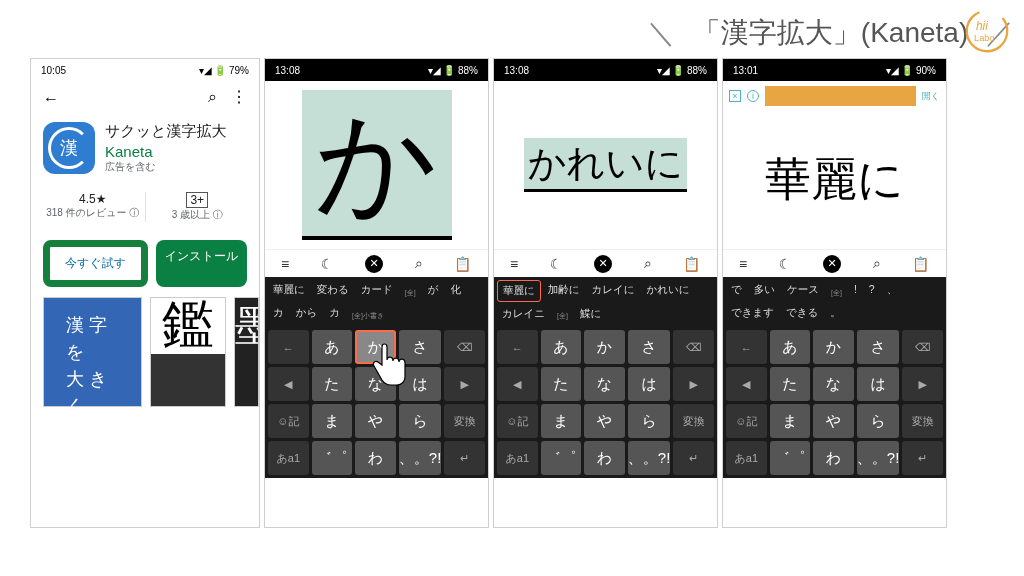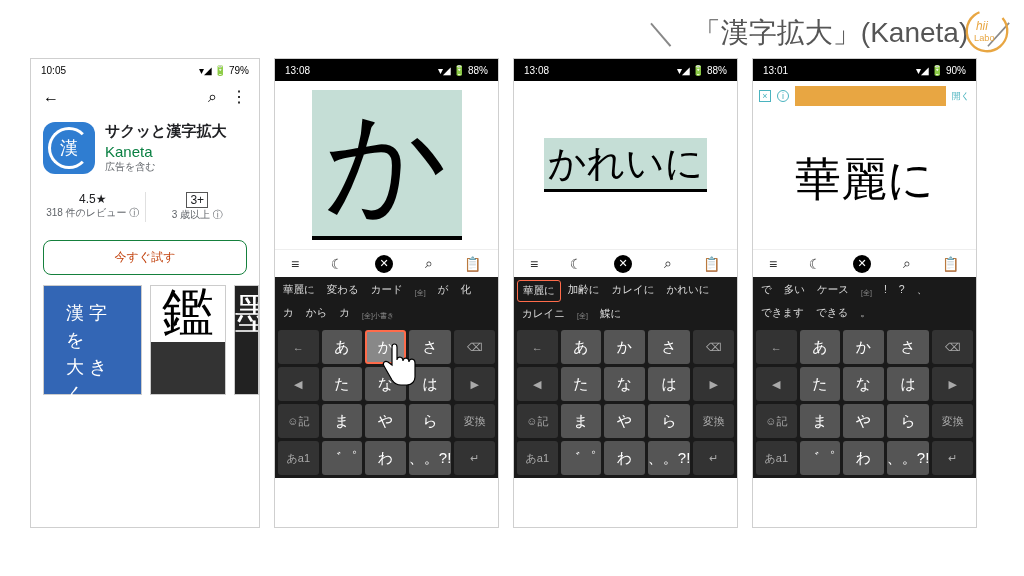--- a/index.html
+++ b/index.html
@@ -1,42 +1,42 @@
 <!DOCTYPE html>
 <html><head>
 <meta charset="utf-8">
 <style>
 *{margin:0;padding:0;box-sizing:border-box;font-family:"Hiragino Sans","Yu Gothic",sans-serif}
 body{width:1024px;height:576px;background:#fff;position:relative}
 .title-bar{text-align:right;padding:14px 0 6px;font-size:28px;color:#555}
 .title-bar .slash{color:#888;font-weight:300;display:inline-block;margin:0 10px}
 .logo{position:absolute;top:8px;right:14px;width:46px;height:46px}
 .logo svg{width:100%;height:100%}
-.panels{display:flex;gap:14px;padding:0 30px;align-items:flex-start}
+.panels{display:flex;gap:4px;padding:0 30px;align-items:flex-start}
 .phone{background:#fff;border:1.5px solid #cfcfcf;width:225px;height:470px;overflow:hidden;position:relative}
 .phone.store{width:230px;height:470px}
 .status{height:22px;display:flex;justify-content:space-between;align-items:center;padding:0 10px;font-size:10px;color:#000;background:#fff}
 .status.dark{background:#000;color:#fff}
 .status .right{display:flex;align-items:center;gap:2px}
 .store-top{display:flex;align-items:center;padding:6px 12px;gap:14px}
 .store-top .spacer{flex:1}
 .store-hdr{display:flex;padding:10px 12px;gap:10px}
 .app-icon{width:52px;height:52px;background:#2f7dd1;border-radius:12px;display:flex;align-items:center;justify-content:center;color:#fff;font-size:28px;position:relative}
 .app-icon::before{content:"";position:absolute;width:36px;height:36px;border:3px solid #fff;border-radius:50%;border-right-color:transparent}
 .app-icon span{position:relative;font-size:18px}
-.app-title{font-size:15px;font-weight:700;color:#202124}
+.app-title{font-size:15px;font-weight:400;color:#202124}
 .app-dev{color:#0b8043;font-size:15px;margin-top:2px}
 .app-ads{font-size:10px;color:#5f6368}
 .stats{display:flex;padding:8px 10px;text-align:center;font-size:10px;color:#5f6368}
 .stats>div{flex:1;border-right:1px solid #e0e0e0;padding:0 4px}
 .stats>div:last-child{border:0}
 .stats .big{font-size:12px;color:#202124}
 .btns{display:flex;gap:8px;padding:10px 12px}
 .btn{flex:1;padding:8px 0;border-radius:8px;font-size:12px;text-align:center}
-.btn.try{border:1px solid #15803d;color:#c2410c;background:#fff}
+.btn.try{border:7px solid #15803d;color:#0369a1;background:#fff}
 .btn.install{background:#0b8043;color:#fff}
 .promo{display:flex;gap:8px;padding:0 0 0 12px;overflow:hidden}
 .promo1{background:#3366b5;color:#fff;width:110px;height:110px;padding:14px 22px;font-size:18px;border:1px solid #ccc}
 .promo1 div{line-height:1.5}
 .promo2{width:90px;height:110px;border:1px solid #ccc;display:flex;flex-direction:column;align-items:center;font-family:serif}
 .promo2 .big{font-size:52px;line-height:1}
 .promo2 .kbd{background:#333;width:100%;flex:1;margin-top:4px}
 .promo3{width:30px;height:110px;border:1px solid #ccc;background:#222;color:#fff;font-size:40px;font-family:serif;overflow:hidden}
 .display-area{height:168px;background:#fff;display:flex;align-items:center;justify-content:center;position:relative}
 .display-area.first{padding:8px}
@@ -104,20 +104,21 @@
     </div>
     <div class="stats">
       <div>
           <div class="big">4.5★</div>
           <div>318 件のレビュー ⓘ</div>
         </div>
       <div><div class="big" style="border:1px solid #555;display:inline-block;padding:0 3px">3+</div><div>3 歳以上 ⓘ</div></div>
     </div>
     <div class="btns">
       <div class="btn try">今すぐ試す</div>
+      <div class="btn install">インストール</div>
     </div>
     <div class="promo">
       <div class="promo1">
           <div>漢 字 を</div>
           <div>大 き く</div>
           <div>し ま す</div>
         </div>
       <div class="promo2">
           <div class="big">鑑</div>
           <div class="kbd"></div>

